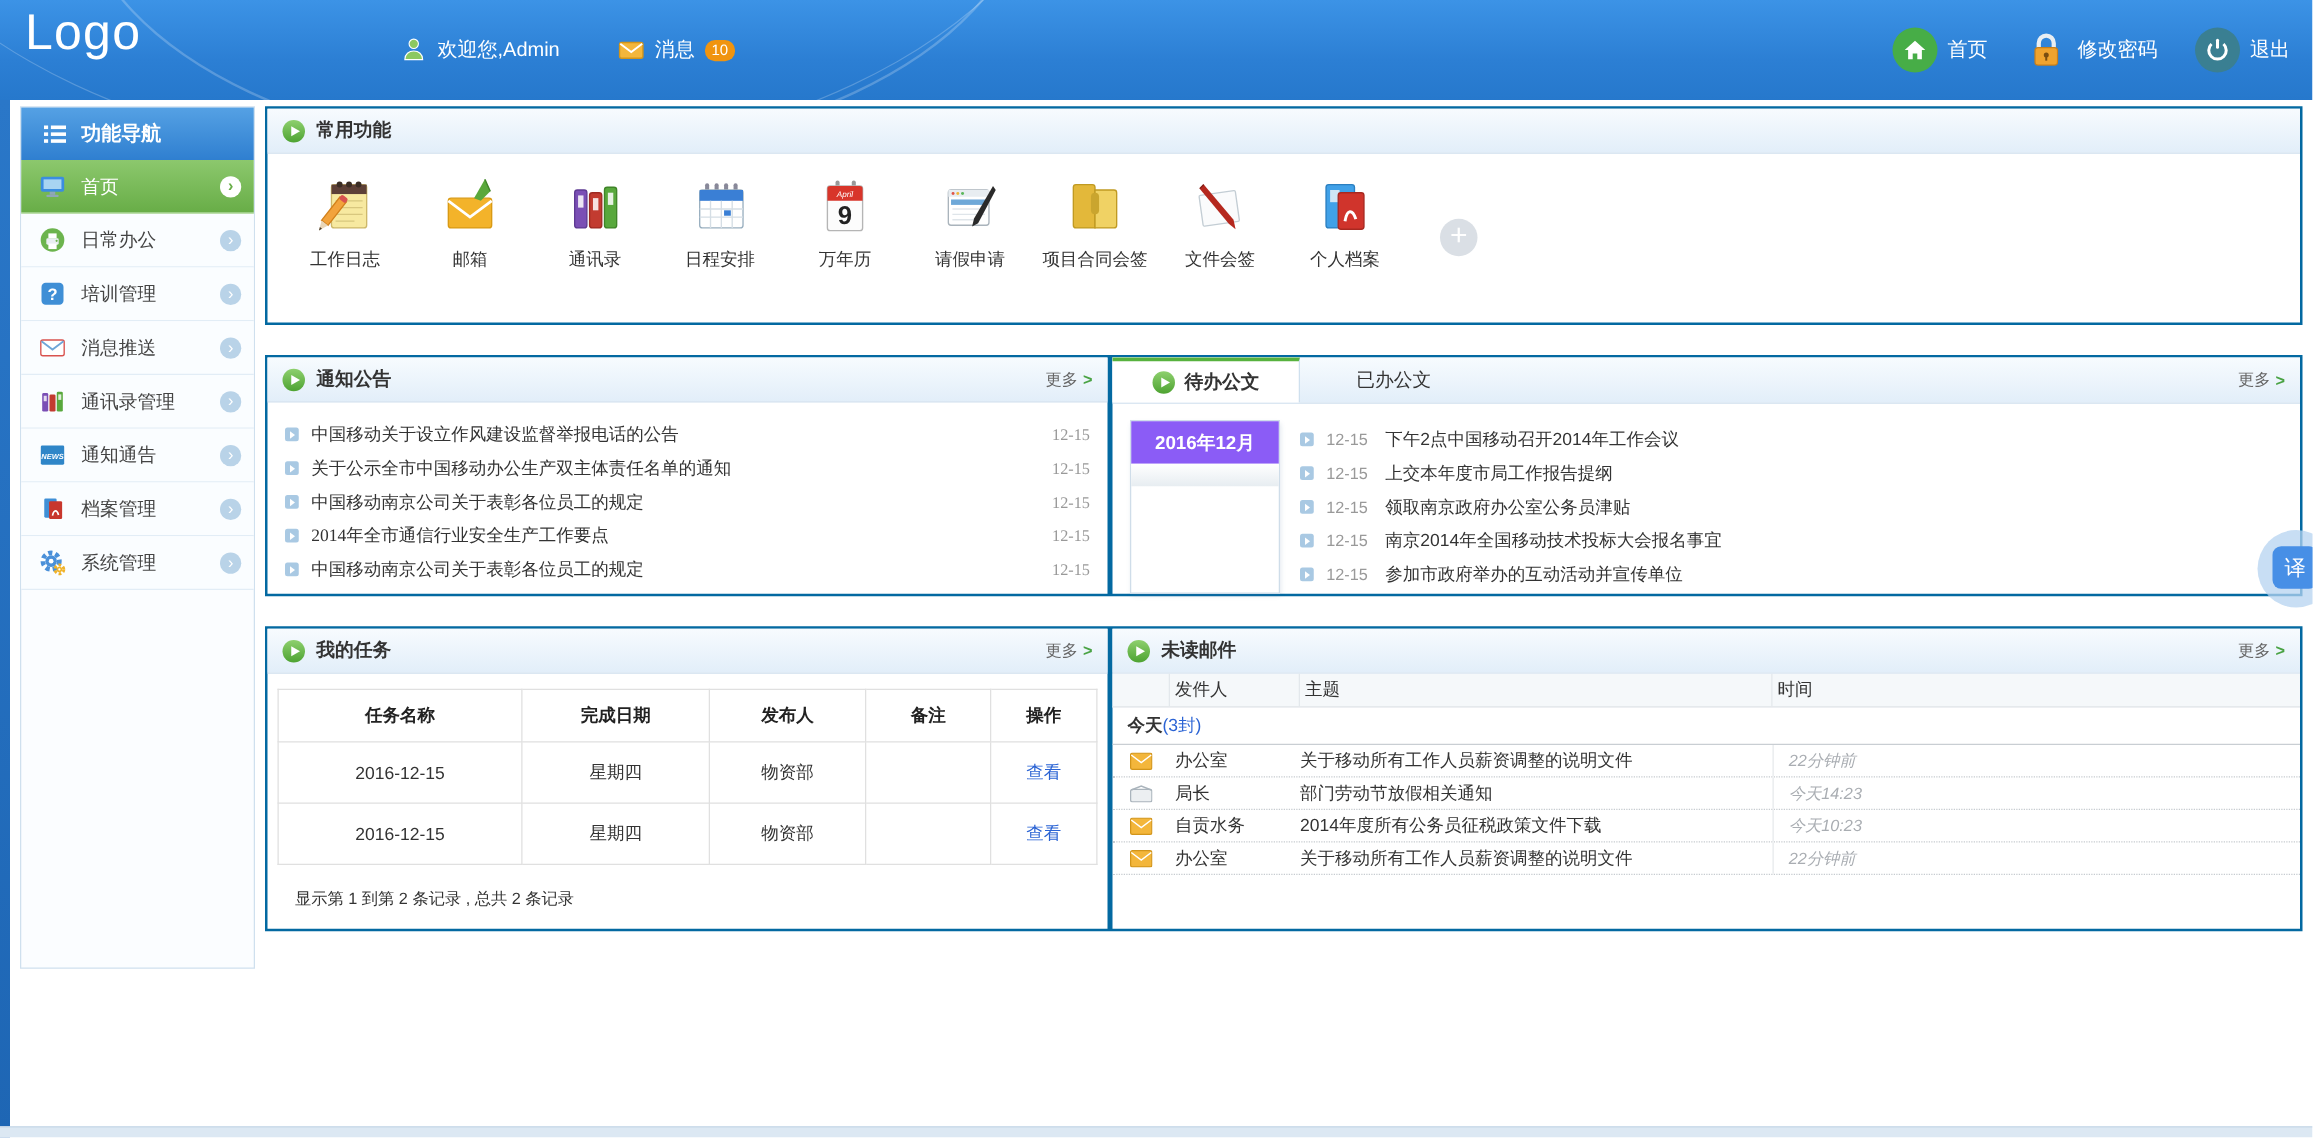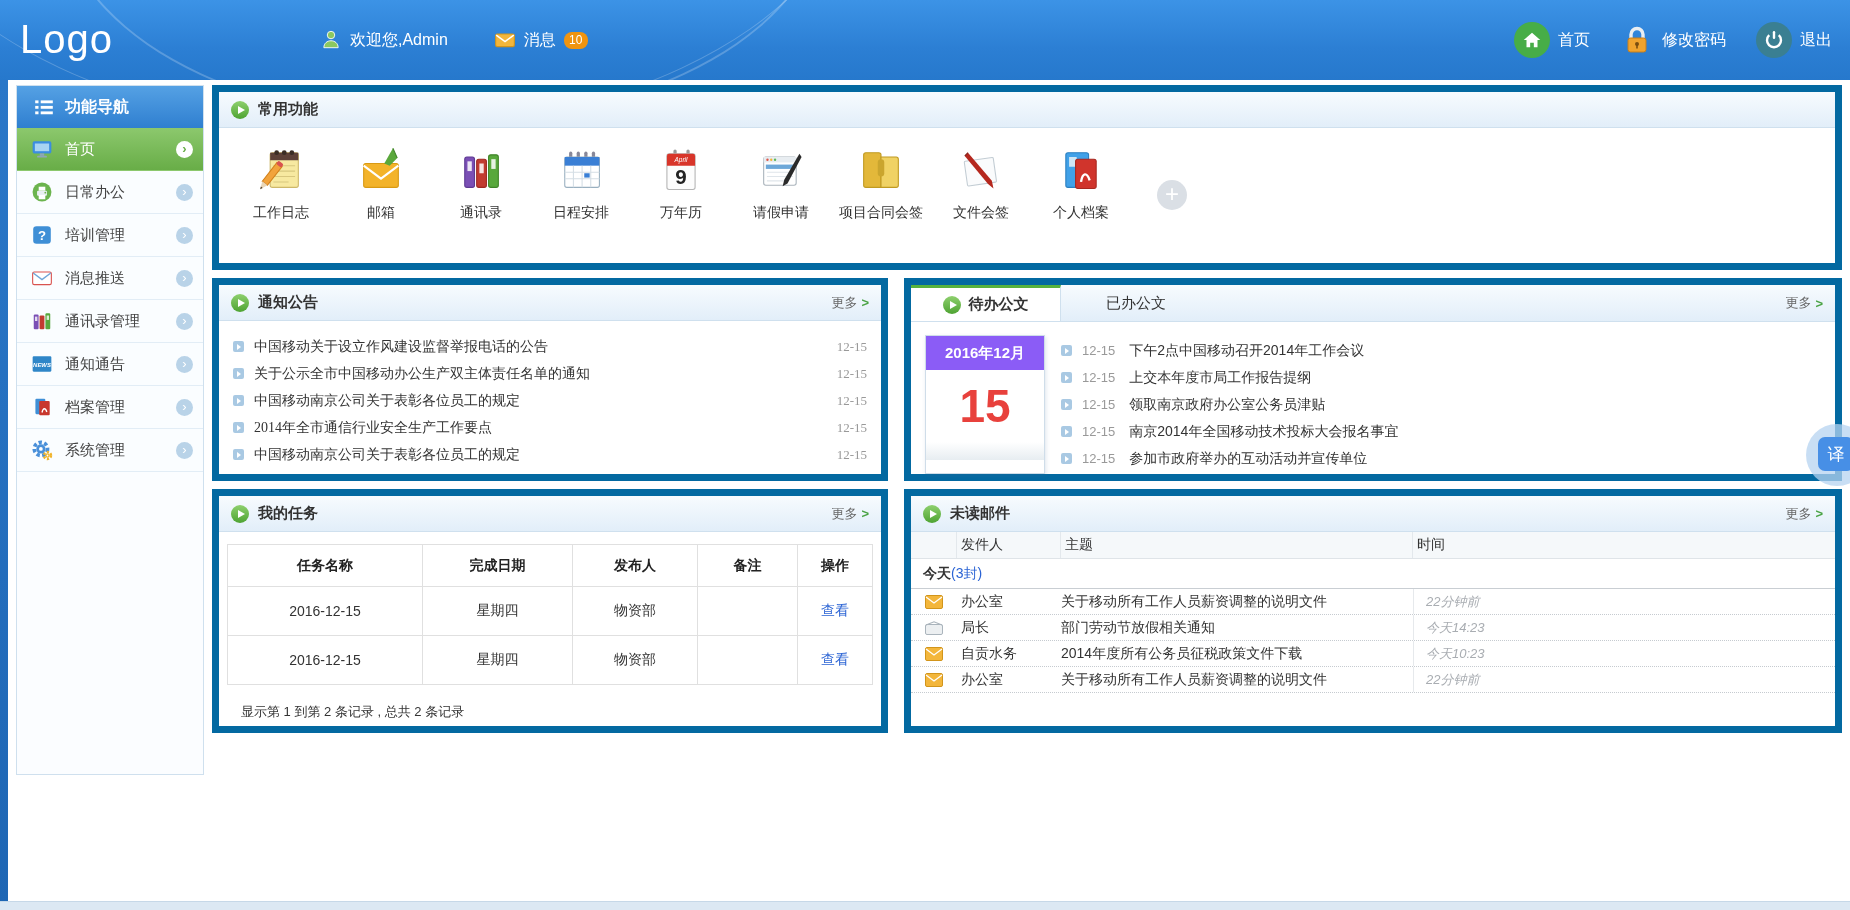--- a/index.html
+++ b/index.html
@@ -5,21 +5,21 @@
   * { box-sizing: border-box; margin: 0; padding: 0; }
   html,body { width:1850px; height:910px; overflow:hidden; background:#fff;
     font-family:"Liberation Sans","DejaVu Sans",sans-serif; color:#333; }
   .page { position:relative; width:1850px; height:910px; }
 
   
   .hdr { position:relative; height:80px; background:linear-gradient(180deg,#3c93e6 0%,#2c7fd4 60%,#2678cc 100%); overflow:hidden; }
   .hdr::before, .hdr::after { content:''; position:absolute; border-radius:50%; border:1px solid rgba(255,255,255,.22); }
   .hdr::before { width:980px; height:560px; left:-120px; top:-430px; }
   .hdr::after  { width:760px; height:430px; left:60px;  top:-310px; border-width:2px; }
-  .logo { position:absolute; left:20px; top:17px; color:#fff; font-size:40px; letter-spacing:1px; }
+  .logo { position:absolute; left:20px; top:4px; color:#fff; font-size:40px; letter-spacing:1px; }
   .hdr-mid { position:absolute; left:320px; top:0; height:80px; display:flex; align-items:center; gap:46px; }
   .hdr-item { display:flex; align-items:center; gap:8px; color:#fff; font-size:16px; cursor:pointer; }
   .badge { display:inline-block; min-width:24px; padding:1px 5px 2px; border-radius:8px; background:#f0940f; color:#fff; font-size:12px; text-align:center; }
   .hdr-right { position:absolute; right:18px; top:0; height:80px; display:flex; align-items:center; gap:30px; }
   .circ { width:36px; height:36px; border-radius:50%; display:flex; align-items:center; justify-content:center; flex-shrink:0; }
   .circ.green { background:#47ad47; }
   .circ.teal  { background:#3a7f92; }
 
   
   .left-strip { position:absolute; left:0; top:80px; width:8px; bottom:0; background:linear-gradient(180deg,#2a77c8,#1e66b4); }
@@ -33,36 +33,36 @@
   
   .sb-title { height:42px; background:linear-gradient(180deg,#55a1e4,#2f7fd0); color:#fff; font-size:16px; font-weight:bold; display:flex; align-items:center; gap:10px; padding-left:16px; }
   .sb-item { height:43px; border-bottom:1px solid #e2edf6; display:flex; align-items:center; gap:12px; padding:0 10px 0 14px; font-size:15px; color:#444; background:#fafdff; cursor:pointer; }
   .sb-item .lbl { flex:1; }
   .sb-item.active { background:linear-gradient(180deg,#8cc86d,#68ad47); color:#fff; border-bottom-color:#8cc86d; }
   .chev { width:17px; height:17px; border-radius:50%; background:#b9d3e8; color:#fff; font-size:13px; line-height:15px; text-align:center; flex-shrink:0; }
   .sb-item.active .chev { background:#fff; color:#68ad47; font-weight:bold; }
   .sb-ico { width:22px; height:22px; flex-shrink:0; }
 
   
-  .panel { background:#fff; border:7px solid #0369a1; }
+  .panel { background:#fff; border:2px solid #0369a1; }
   .p-hdr { height:36px; background:linear-gradient(180deg,#f7fbfe,#e2eef9); border-bottom:1px solid #cfe0ee; display:flex; align-items:center; gap:9px; padding:0 12px; }
   .p-title { font-size:15px; font-weight:bold; color:#333; }
   .play { width:18px; height:18px; border-radius:50%; background:linear-gradient(180deg,#8ed06e,#4ea332); position:relative; flex-shrink:0; }
   .play::after { content:''; position:absolute; left:7px; top:5px; border-left:7px solid #fff; border-top:4px solid transparent; border-bottom:4px solid transparent; }
   .more { margin-left:auto; font-size:13px; color:#666; cursor:pointer; display:flex; gap:4px; align-items:center; }
   .more .ar { color:#4aa344; font-weight:bold; }
 
   
   .quick-body { height:135px; display:flex; padding:16px 8px 0 12px; }
   .q-item { width:100px; text-align:center; font-size:14px; color:#333; cursor:pointer; }
   .q-item svg { width:52px; height:52px; }
   .q-lbl { margin-top:4px; line-height:1.35; }
   .q-plus { align-self:center; margin:-18px 0 0 26px; width:30px; height:30px; border-radius:50%; background:#dadfe5; color:#fff; font-size:24px; line-height:28px; text-align:center; cursor:pointer; }
 
-  .grid-row { display:flex; gap:16px; margin-top:8px;justify-content:flex-end; }
+  .grid-row { display:flex; margin-top:24px;justify-content:flex-end; }
   .col-l { width:676px; flex-shrink:0; }
   .col-r { flex:1; }
 
   
   .nlist { padding:12px 14px 0 14px;font-family:Liberation Serif, serif; }
   .n-item { display:flex; align-items:center; height:27px; font-size:14px; color:#333; }
   .bullet { width:11px; height:11px; background:#a9c9e3; border-radius:2px; margin-right:10px; position:relative; flex-shrink:0; }
   .bullet::after { content:''; position:absolute; left:4px; top:2.5px; border-left:4px solid #fff; border-top:3px solid transparent; border-bottom:3px solid transparent; }
   .n-text { cursor:pointer; }
   .n-date { margin-left:auto; color:#999; font-size:13px; }
@@ -421,21 +421,20 @@
               <span>已办公文</span>
             </div>
             <span class="more">
                 <span>更多</span>
                 <span class="ar">&gt;</span>
               </span>
           </div>
           <div class="docs-body">
             <div class="cal">
               <div class="cal-head">2016年12月</div>
-              <div class="cal-day">15</div>
               <div class="cal-foot"></div>
             </div>
             <div class="d-list">
               <div class="d-item">
                   <span class="bullet"></span>
                   <span class="d-date">12-15</span>
                   <span class="d-text">下午2点中国移动召开2014年工作会议</span>
                 </div>
               <div class="d-item">
                   <span class="bullet"></span>

